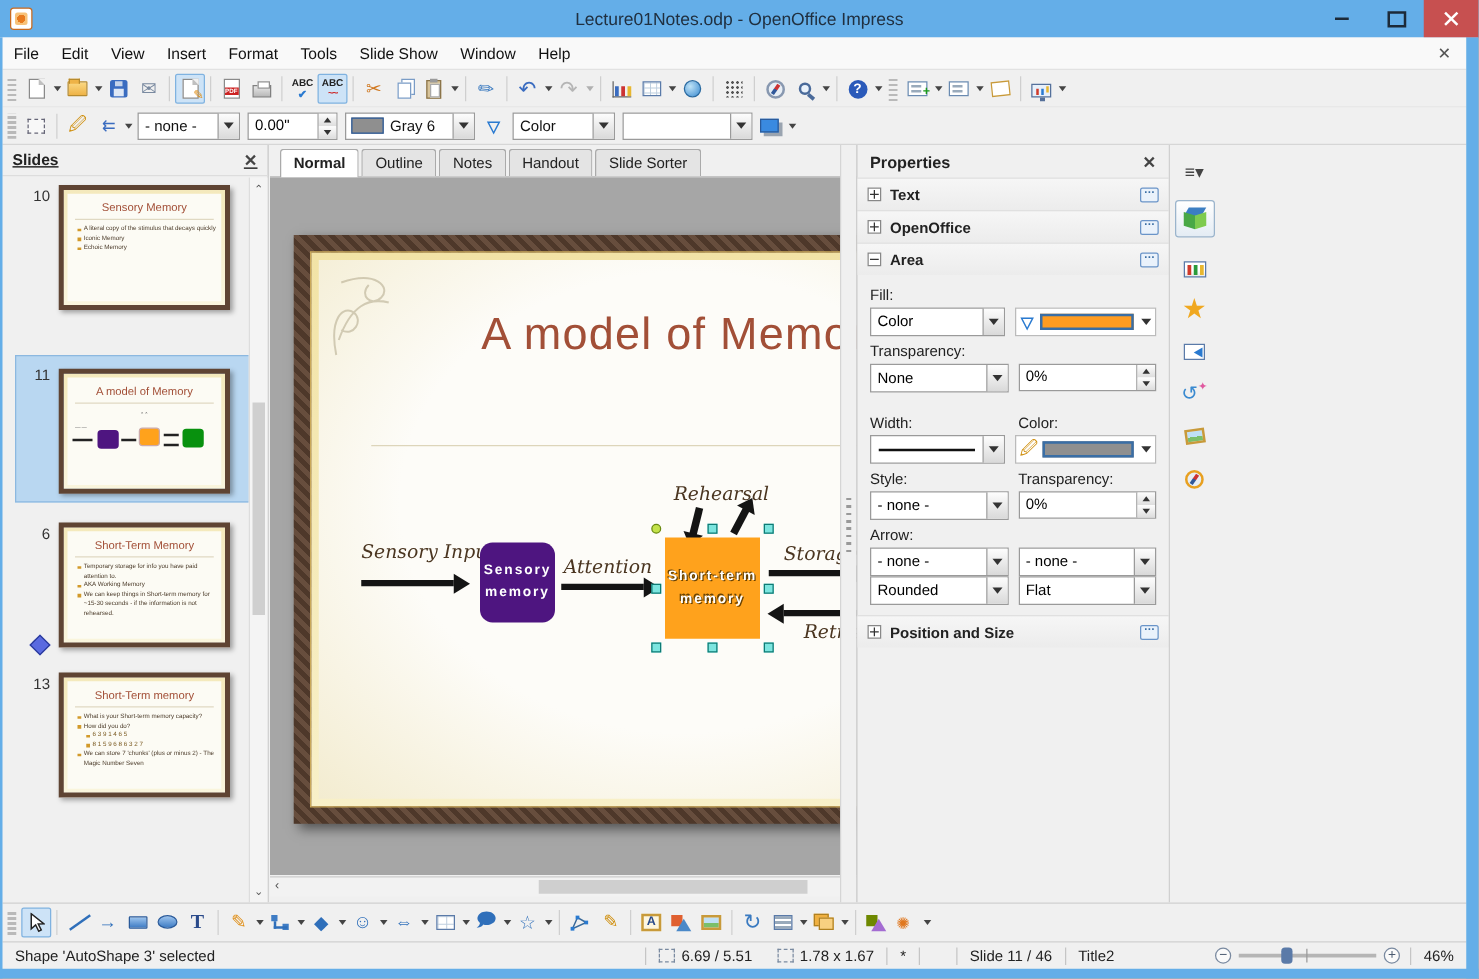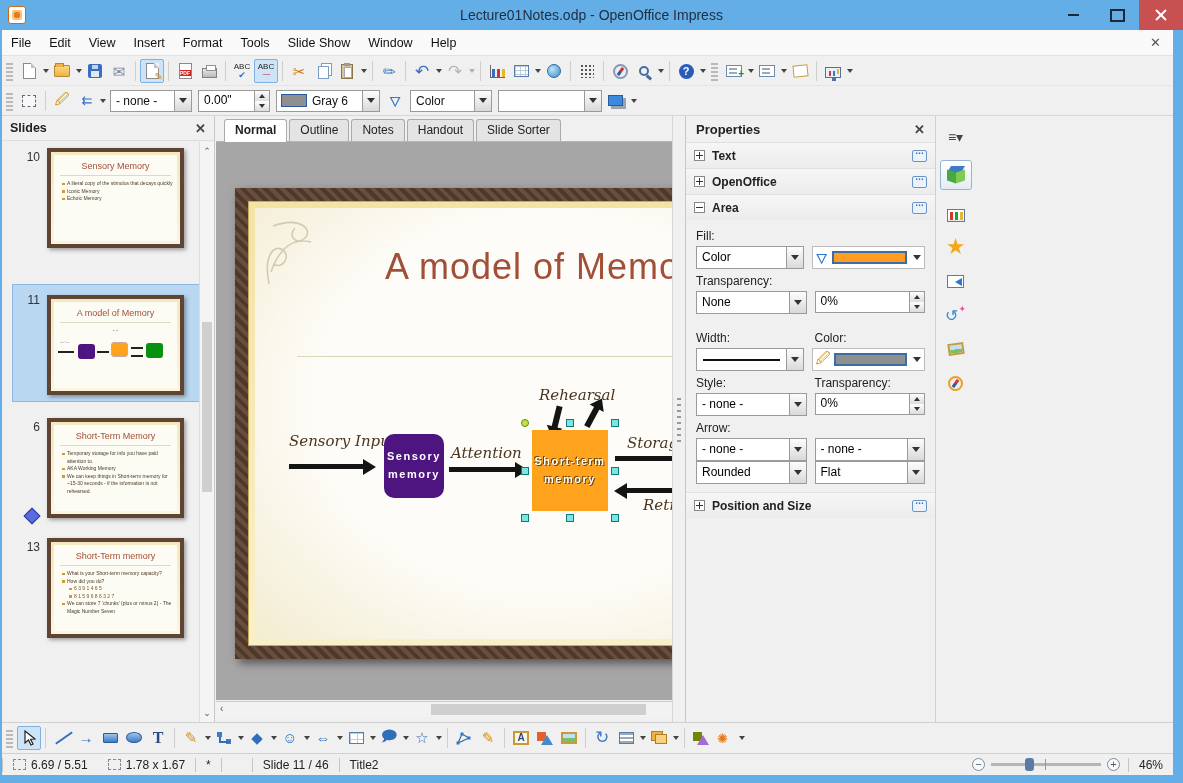--- a/index.html
+++ b/index.html
@@ -58,21 +58,21 @@
                background:#eeb347; border:1px solid #b68a2e; border-bottom:none; }
   .ic-floppy { width:14px; height:14px; background:#3a6cc0; border-radius:2px; position:relative; }
   .ic-floppy::after { content:""; position:absolute; left:3px; bottom:1px; width:8px; height:6px; background:#dfe8f5; }
   .ic-floppy::before { content:""; position:absolute; left:4px; top:1px; width:6px; height:4px; background:#c6d4ea; }
   .ic-print { width:15px; height:10px; background:linear-gradient(#e8e8e8,#b9b9b9); border:1px solid #808080;
               position:relative; margin-top:4px; }
   .ic-print::before { content:""; position:absolute; left:3px; top:-4px; width:8px; height:4px; background:#fff; border:1px solid #909090; }
   .ic-pdf { width:13px; height:16px; background:#fff; border:1px solid #8a8a8a; position:relative; }
   .ic-pdf::after { content:"PDF"; position:absolute; left:0; right:0; bottom:2px; font-size:5px; font-weight:bold;
                    color:#fff; background:#cc2222; text-align:center; }
-  .ic-abc { font-size:8px; font-weight:normal; color:#222; line-height:1; text-align:center; }
+  .ic-abc { font-size:8px; font-weight:bold; color:#222; line-height:1; text-align:center; }
   .ic-abc .mark-ok { display:block; color:#2a7ad0; font-size:9px; }
   .ic-abc .mark-sq { display:block; color:#cc2222; font-size:8px; letter-spacing:-1px; }
   .ic-copy { width:11px; height:13px; background:#fff; border:1px solid #7a9cc6; box-shadow:3px -3px 0 -1px #fff, 3px -3px 0 0 #7a9cc6; margin-top:3px; }
   .ic-clip { width:12px; height:15px; background:#d8c49a; border:1px solid #8a744a; position:relative; }
   .ic-clip::before { content:""; position:absolute; left:2px; top:-2px; width:6px; height:3px; background:#9a9a9a; }
   .ic-clip::after { content:""; position:absolute; left:2px; top:2px; width:6px; height:9px; background:#fff; border:1px solid #aaa; }
   .ic-chart { width:15px; height:13px; border-left:1px solid #666; border-bottom:1px solid #666; position:relative; }
   .ic-chart::before { content:""; position:absolute; left:1px; bottom:0; width:3px; height:7px; background:#3a6cc0; box-shadow:5px 0 0 #cc3333, 10px 0 0 #e8b730; }
   .ic-chart::before { height:8px; }
   .ic-table { width:15px; height:12px; background:#fff; border:1px solid #5a7aa8;
@@ -109,21 +109,21 @@
   .spin .arrows { width:15px; border-left:1px solid #9a9a9a; display:flex; flex-direction:column; }
   .spin .arrows span { flex:1; display:flex; align-items:center; justify-content:center; background:linear-gradient(#fdfdfd,#ddd); }
   .spin .arrows span:first-child::after { content:""; border-left:3px solid transparent; border-right:3px solid transparent; border-bottom:4px solid #333; }
   .spin .arrows span:last-child::after { content:""; border-left:3px solid transparent; border-right:3px solid transparent; border-top:4px solid #333; }
   .swatch { height:13px; border:1px solid #2a5a9a; }
 
   
   .main { position:absolute; left:2px; top:116px; width:1171px; height:606px; }
 
   
-  .slides-panel { position:absolute; left:0; top:0; width:213px; height:606px; background:#f0f0f0; border-right:1px solid #c8c8c8; }
+  .slides-panel { position:absolute; left:0; top:0; width:213px; height:606px; background:#f0f0f0; border-right:1px solid #c8c8c8;text-decoration:underline; }
   .sp-header { height:25px; display:flex; align-items:center; padding:0 8px; font-size:12.5px; font-weight:bold; color:#222; border-bottom:1px solid #ddd; }
   .sp-close { margin-left:auto; color:#444; font-size:13px; }
   .sp-list { position:absolute; left:0; top:26px; right:15px; bottom:0; overflow:hidden; }
   .thumb-row { position:absolute; left:0; width:100%; }
   .thumb-num { position:absolute; left:14px; top:2px; font-size:12px; color:#333; width:24px; text-align:right; }
   .thumb { position:absolute; left:45px; top:0; width:137px; height:100px; border:4px solid #5f4433; background:linear-gradient(#f4e9bc,#faf5dd); box-shadow:2px 2px 4px rgba(0,0,0,.35); }
   .thumb-paper { position:absolute; inset:3px; background:#fcfbf4; overflow:hidden; }
   .thumb-title { text-align:center; font-size:9px; color:#a24f37; margin-top:6px; }
   .thumb-rule { border-top:1px solid #e0d9c2; margin:4px 6px 2px; }
   .thumb-bullets { list-style:none; padding:2px 4px 0 8px; }
@@ -832,20 +832,21 @@
     <span class="tbi">
         <span class="dw-shapes2" style="filter:hue-rotate(60deg)"></span>
       </span>
     <span class="tbi">
         <span class="dw-inter">✺</span>
       </span>
     <span class="dd"></span>
   </div>
 
   <div class="statusbar">
+    <span class="sb-cell" style="width:560px">Shape 'AutoShape 3' selected</span>
     <span class="sb-sep"></span>
     <span class="sb-cell"><span class="sb-icon"></span><span>6.69 / 5.51</span></span>
     <span class="sb-cell"><span class="sb-icon"></span><span>1.78 x 1.67</span></span>
     <span class="sb-sep"></span>
     <span class="sb-cell">*</span>
     <span class="sb-sep"></span>
     <span class="sb-cell" style="width:30px"></span>
     <span class="sb-sep"></span>
     <span class="sb-cell">Slide 11 / 46</span>
     <span class="sb-sep"></span>

